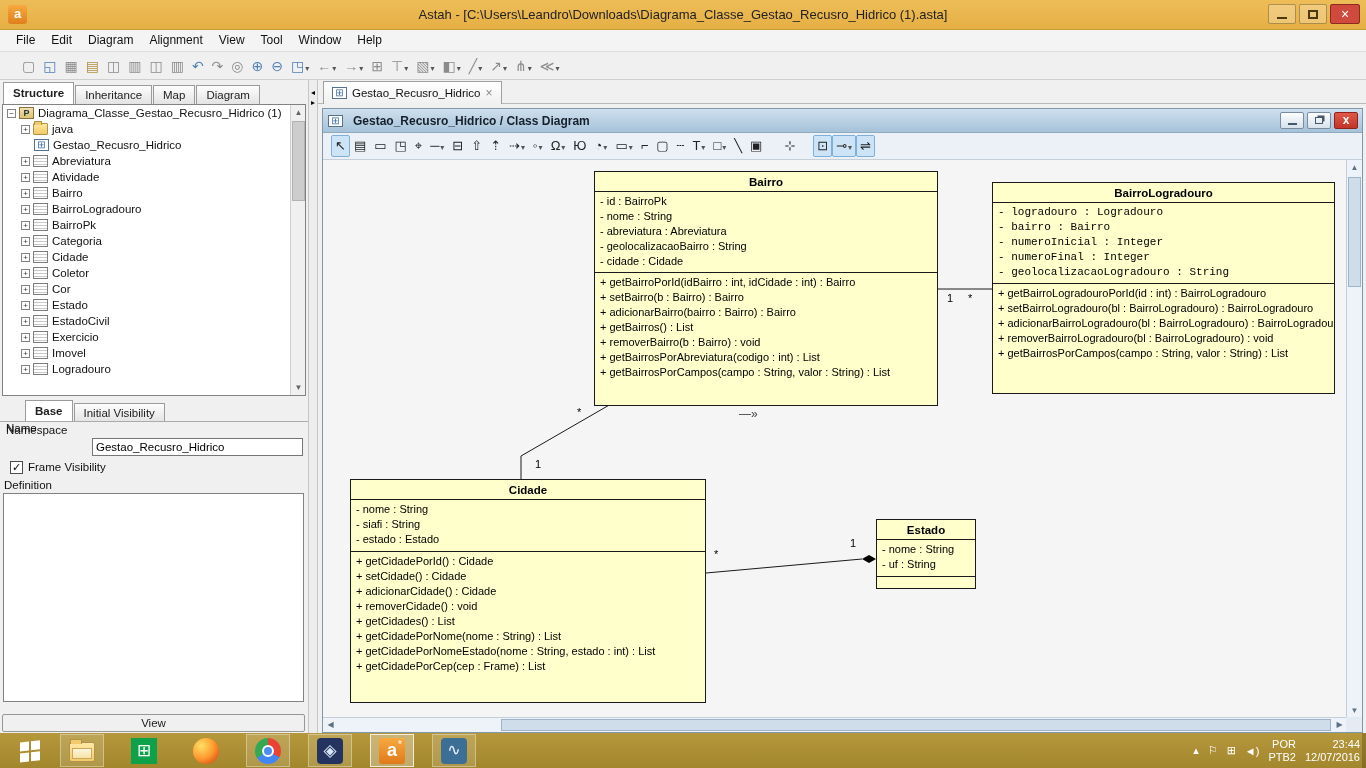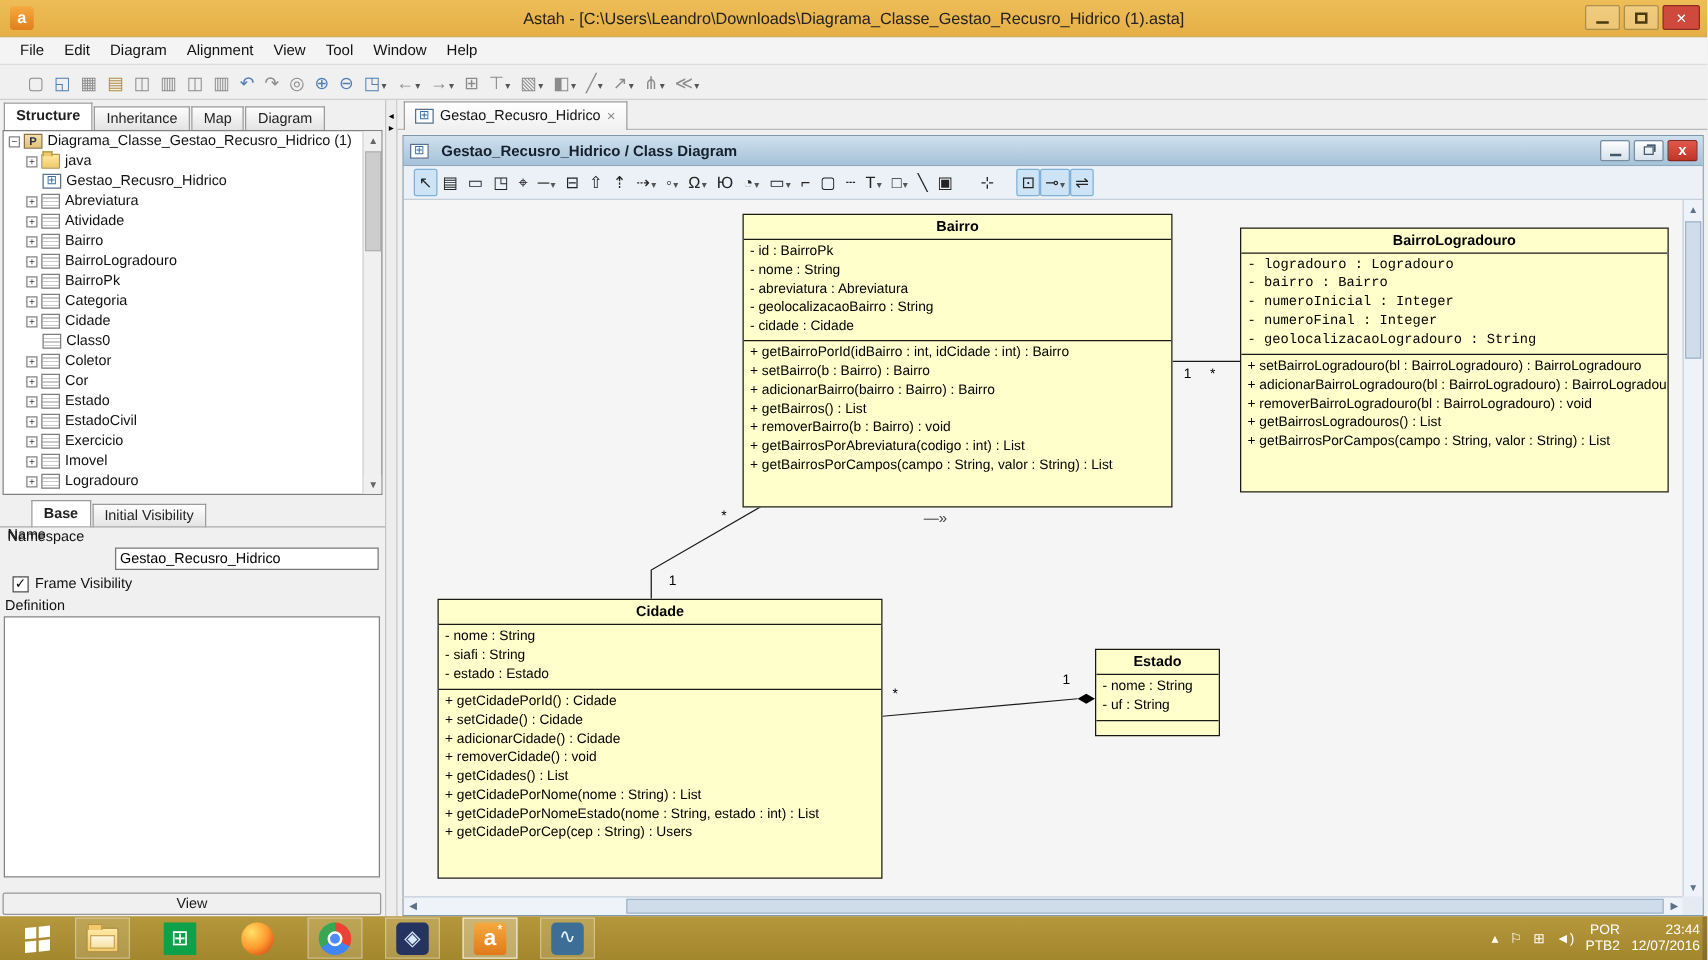--- a/index.html
+++ b/index.html
@@ -223,25 +223,20 @@
         <span class="exp">+</span>
         <span class="ti ti-class"></span>
         <span class="tree-label">Categoria</span>
       </div>
       <div class="tree-row" style="padding-left: 17px;">
         <span class="exp">+</span>
         <span class="ti ti-class"></span>
         <span class="tree-label">Cidade</span>
       </div>
       <div class="tree-row" style="padding-left: 17px;">
-        <span class="exp-sp"></span>
-        <span class="ti ti-class"></span>
-        <span class="tree-label">Class0</span>
-      </div>
-      <div class="tree-row" style="padding-left: 17px;">
         <span class="exp">+</span>
         <span class="ti ti-class"></span>
         <span class="tree-label">Coletor</span>
       </div>
       <div class="tree-row" style="padding-left: 17px;">
         <span class="exp">+</span>
         <span class="ti ti-class"></span>
         <span class="tree-label">Cor</span>
       </div>
       <div class="tree-row" style="padding-left: 17px;">
@@ -361,44 +356,44 @@
     <div class="uml-class" style="left:669px; top:22px; width:343px; height:212px;">
       <div class="cls-title">BairroLogradouro</div>
       <div class="cls-attrs" style="height:81px;font-family:Liberation Mono, monospace;">
           <div class="member">- logradouro : Logradouro</div>
           <div class="member">- bairro : Bairro</div>
           <div class="member">- numeroInicial : Integer</div>
           <div class="member">- numeroFinal : Integer</div>
           <div class="member">- geolocalizacaoLogradouro : String</div>
         </div>
       <div class="cls-methods">
+          <div class="member">+ getBairroLogradouroPorId(id : int) : BairroLogradouro</div>
           <div class="member">+ setBairroLogradouro(bl : BairroLogradouro) : BairroLogradouro</div>
           <div class="member">+ adicionarBairroLogradouro(bl : BairroLogradouro) : BairroLogradouro</div>
           <div class="member">+ removerBairroLogradouro(bl : BairroLogradouro) : void</div>
-          <div class="member">+ getBairrosLogradouros() : List</div>
           <div class="member">+ getBairrosPorCampos(campo : String, valor : String) : List</div>
         </div>
     </div>
 
     <div class="uml-class" style="left:27px; top:319px; width:356px; height:224px;">
       <div class="cls-title">Cidade</div>
       <div class="cls-attrs" style="height:52px;">
           <div class="member">- nome : String</div>
           <div class="member">- siafi : String</div>
           <div class="member">- estado : Estado</div>
         </div>
       <div class="cls-methods">
           <div class="member">+ getCidadePorId() : Cidade</div>
           <div class="member">+ setCidade() : Cidade</div>
           <div class="member">+ adicionarCidade() : Cidade</div>
           <div class="member">+ removerCidade() : void</div>
           <div class="member">+ getCidades() : List</div>
           <div class="member">+ getCidadePorNome(nome : String) : List</div>
           <div class="member">+ getCidadePorNomeEstado(nome : String, estado : int) : List</div>
-          <div class="member">+ getCidadePorCep(cep : String) : Users</div>
+          <div class="member">+ getCidadePorCep(cep : Frame) : List</div>
         </div>
     </div>
 
     <div class="uml-class" style="left:553px; top:359px; width:100px; height:70px;">
       <div class="cls-title">Estado</div>
       <div class="cls-attrs" style="height:37px;">
           <div class="member">- nome : String</div>
           <div class="member">- uf : String</div>
         </div>
       <div class="cls-methods"></div>

